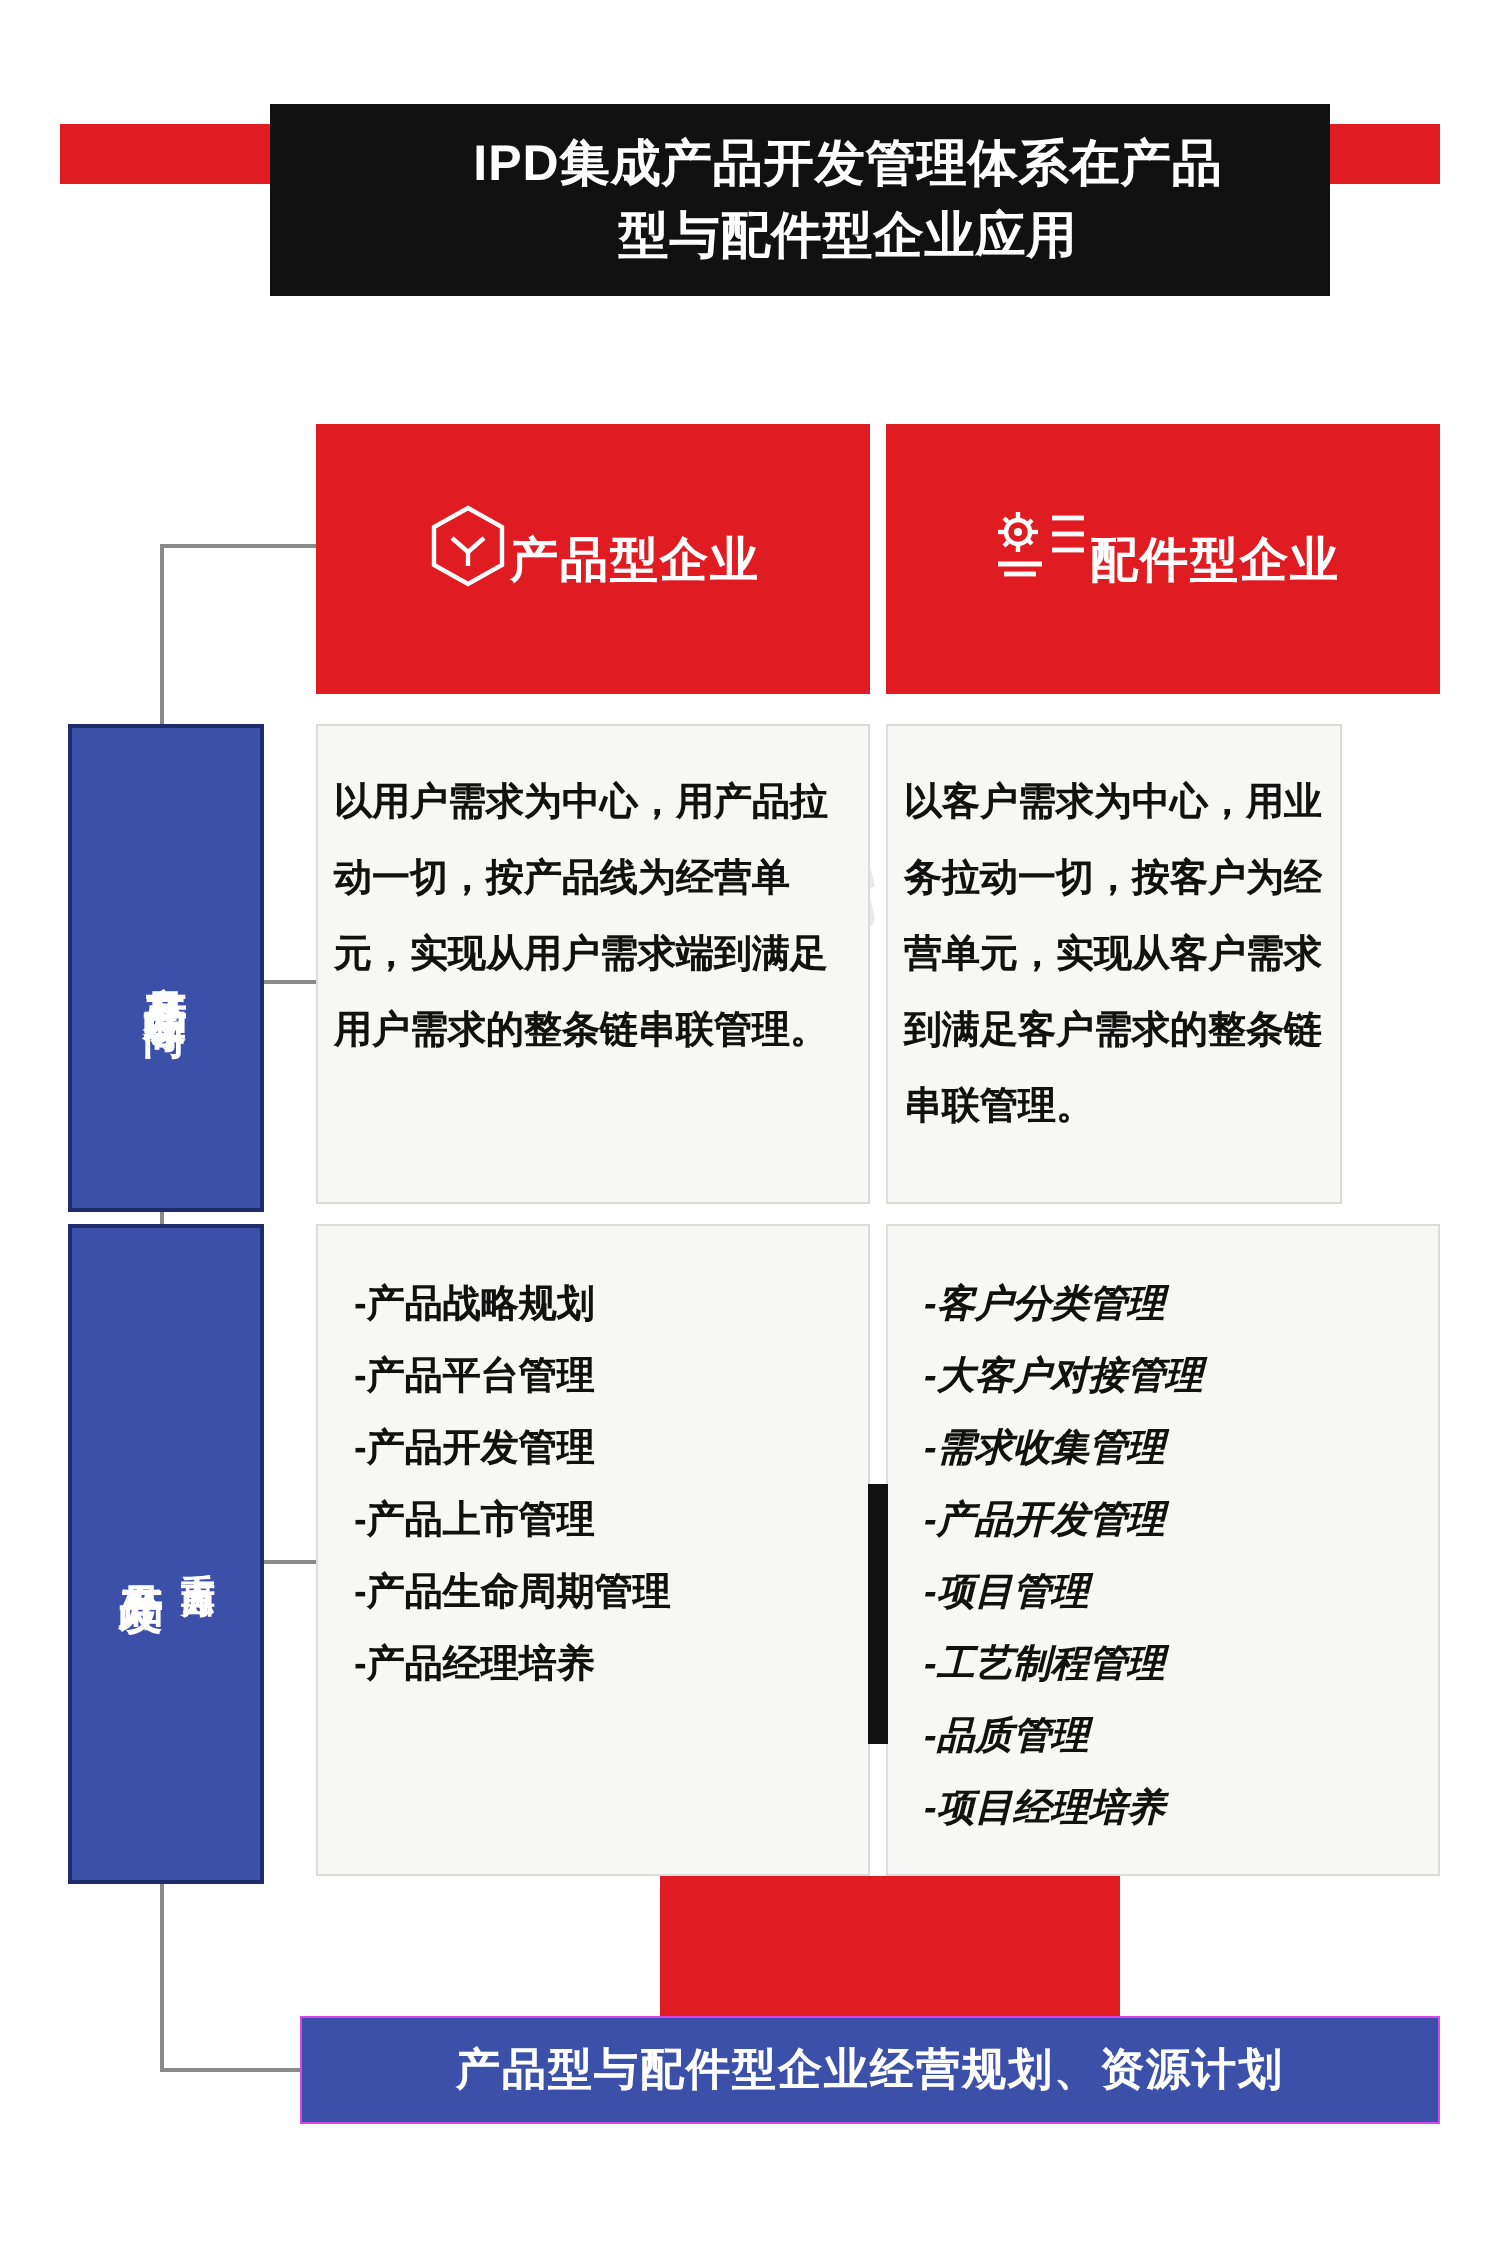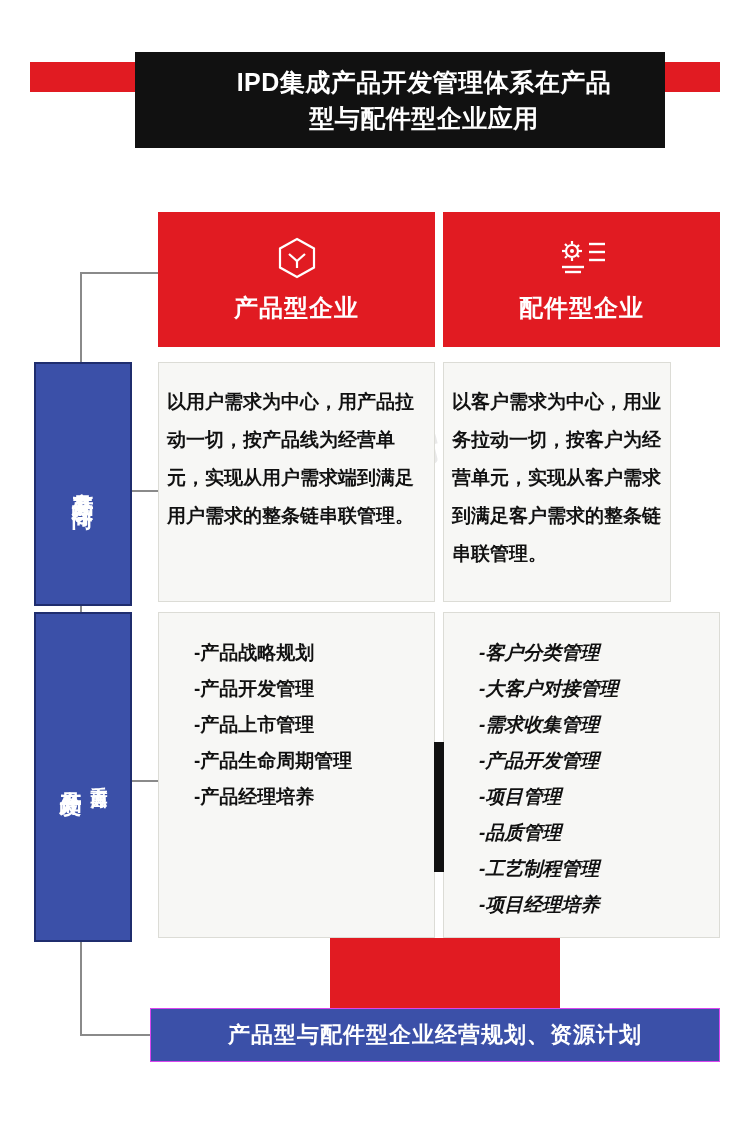--- a/index.html
+++ b/index.html
@@ -89,21 +89,20 @@
     position: absolute;
     background: #8a8a8a;
   }
 
   
   .col-head {
     position: absolute;
     background: #e11b22;
     color: #ffffff;
     display: flex;
-    flex-direction: column;
     align-items: center;
     justify-content: center;
   }
   .col-head .icon {
     margin-bottom: 8px;
   }
   .col-head .label {
     font-size: 24px;
     font-weight: bold;
     letter-spacing: 1px;
@@ -161,21 +160,21 @@
     box-sizing: border-box;
   }
   .card.para {
     padding: 20px 8px;
     font-size: 19px;
     font-weight: bold;
     line-height: 38px;
     color: #111111;
   }
   .card.list {
-    padding: 22px 35px;
+    padding: 22px 18px;
     font-size: 19px;
     font-weight: bold;
     line-height: 36px;
     color: #111111;
   }
   .card.list div {
     white-space: nowrap;
   }
 
   
@@ -292,34 +291,35 @@
   <span>以客户需求为中心，用业务拉动一切，按客户为经营单元，实现从客户需求到满足客户需求的整条链串联管理。</span>
 </div>
 
 <div class="row-label-two" style="left:34px; top:612px; width:94px; height:326px;">
   <span class="c1">产品开发</span>
   <span class="c2">重点方面</span>
 </div>
 
 <div class="card list" style="left:158px; top:612px; width:277px; height:326px;">
   <div>-产品战略规划</div>
+  <div>-产品平台管理</div>
   <div>-产品开发管理</div>
   <div>-产品上市管理</div>
   <div>-产品生命周期管理</div>
   <div>-产品经理培养</div>
 </div>
 
 <div class="card list" style="left:443px; top:612px; width:277px; height:326px;font-style:italic;">
   <div>-客户分类管理</div>
   <div>-大客户对接管理</div>
   <div>-需求收集管理</div>
   <div>-产品开发管理</div>
   <div>-项目管理</div>
+  <div>-工艺制程管理</div>
   <div>-品质管理</div>
-  <div>-工艺制程管理</div>
   <div>-项目经理培养</div>
 </div>
 
 <div class="blackmark" style="left:434px; top:742px; width:10px; height:130px;"></div>
 
 <div class="bottom-red"></div>
 <div class="bottom-bar">
   <span>产品型与配件型企业经营规划、资源计划</span>
 </div>
 

